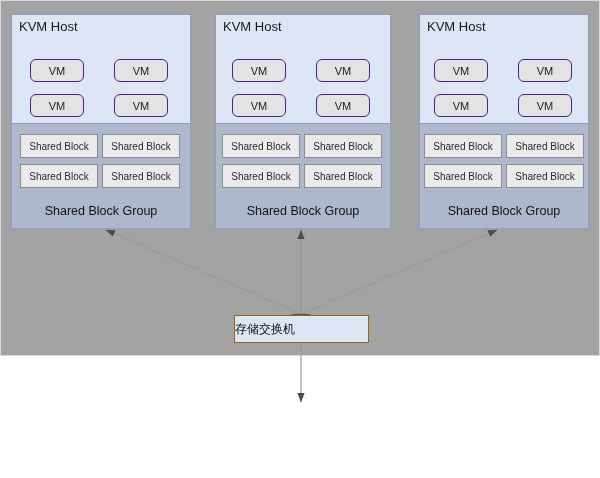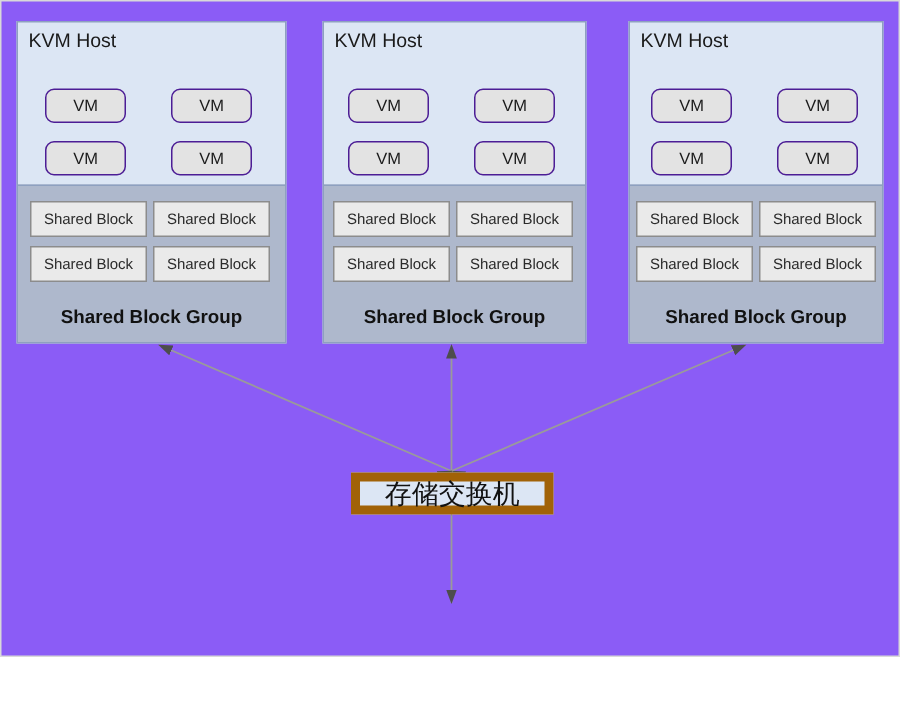--- a/index.html
+++ b/index.html
@@ -1,45 +1,45 @@
 <!DOCTYPE html>
 <html><head>
 <meta charset="utf-8">
 <style>
   html,body{margin:0;padding:0;background:#ffffff;}
   body{width:600px;height:478px;overflow:hidden;
        font-family:"Liberation Sans","DejaVu Sans",sans-serif;}
 
-  #canvas{position:relative;width:600px;height:438px;box-sizing:border-box;
-          border:1px solid #d9d9d9;background:#8b5cf6;padding-left:19px;}
+  #canvas{position:relative;width:600px;height:356px;box-sizing:border-box;
+          border:1px solid #d9d9d9;background:#a3a3a3;padding-left:19px;}
 
   
   .host{position:absolute;box-sizing:border-box;border:1px solid #8ea0bf;
         background:#dce6f4;}
   .host-title{position:absolute;left:7px;top:4px;font-size:13px;color:#1a1a1a;
               line-height:16px;white-space:nowrap;}
 
   .vm{position:absolute;box-sizing:border-box;width:54px;height:23px;
       border:1px solid #4c1d95;border-radius:6px;background:#e3e3e3;
       font-size:11px;color:#1a1a1a;display:flex;align-items:center;
       justify-content:center;}
 
   .sbg{position:absolute;left:0;right:0;bottom:0;height:105px;
        box-sizing:border-box;background:#aeb8cc;border-top:1px solid #8ea0bf;}
   .sb{position:absolute;box-sizing:border-box;width:78px;height:24px;
       border:1px solid #8c8c8c;border-radius:0;background:#eaeaea;
       font-size:10px;color:#2b2b2b;display:flex;align-items:center;
       justify-content:center;white-space:nowrap;}
   .sbg-label{position:absolute;left:0;right:0;bottom:10px;text-align:center;
-             font-size:12.5px;font-weight:bold;color:#111111;}
+             font-size:12.5px;font-weight:normal;color:#111111;}
 
   
-  .node{position:absolute;box-sizing:border-box;border:6px solid #a16207;
+  .node{position:absolute;box-sizing:border-box;border:1px solid #a16207;
         background:#dce6f4;display:flex;align-items:center;
-        justify-content:center;font-size:18px;color:#111111;}
+        justify-content:flex-start;font-size:12px;color:#111111;}
 
   
   #links{position:absolute;left:0;top:0;width:600px;height:478px;
          pointer-events:none;}
 </style>
 </head>
 <body>
 
 <div id="canvas">
 

